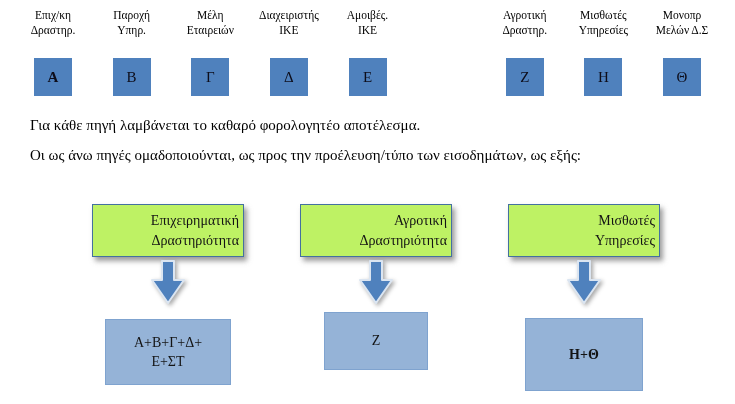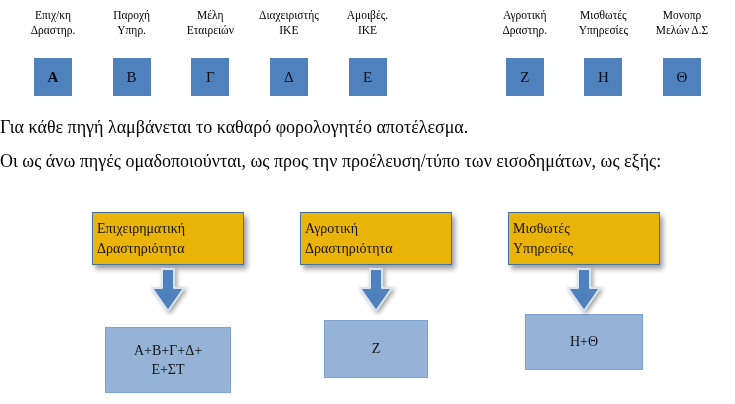--- a/index.html
+++ b/index.html
@@ -45,45 +45,46 @@
     display: flex;
     align-items: center;
     justify-content: center;
     font-size: 15px;
     color: #0d0d1a;
   }
   .col:nth-child(1) .letter-box { font-weight: bold; }
 
   
   .para {
-    font-size: 18px;
+    font-size: 15px;
     color: #000000;
+    margin-left: 30px;
   }
   .para1 { margin-top: 21px; }
   .para2 { margin-top: 13px; }
 
   
   .diagram {
     display: flex;
     margin-top: 40px;
     padding-left: 92px;
     gap: 56px;
   }
   .group {
     width: 152px;
     display: flex;
     flex-direction: column;
     align-items: center;
   }
   .group-title {
     width: 100%;
-    background: #eab308;
+    background: #bef264;
     border: 1px solid #44719f;
     color: #141414;
-    text-align: left;
+    text-align: right;
     font-size: 14px;
     line-height: 1.4;
     padding: 6px 4px;
     white-space: pre-line;
     box-shadow: 3px 4px 5px rgba(90, 90, 90, 0.6);
   }
   .arrow {
     margin-top: 3px;
     filter: drop-shadow(2px 2px 2px rgba(0, 0, 0, 0.35));
   }
@@ -95,21 +96,21 @@
     align-items: center;
     justify-content: center;
     text-align: center;
     font-size: 14px;
     line-height: 1.4;
     white-space: pre-line;
     margin-top: 13px;
   }
   .g1 .group-result { width: 126px; height: 66px; }
   .g2 .group-result { width: 104px; height: 58px; margin-top: 6px; }
-  .g3 .group-result { width: 118px; height: 56px; margin-top: 0; }
+  .g3 .group-result { width: 118px; height: 73px; margin-top: 12px; font-weight: bold; }
 </style>
 </head>
 <body>
 
 <div class="page">
 
   <div class="top-row">
     <div class="col">
       <div class="col-label">Επιχ/κη
 Δραστηρ.</div>

